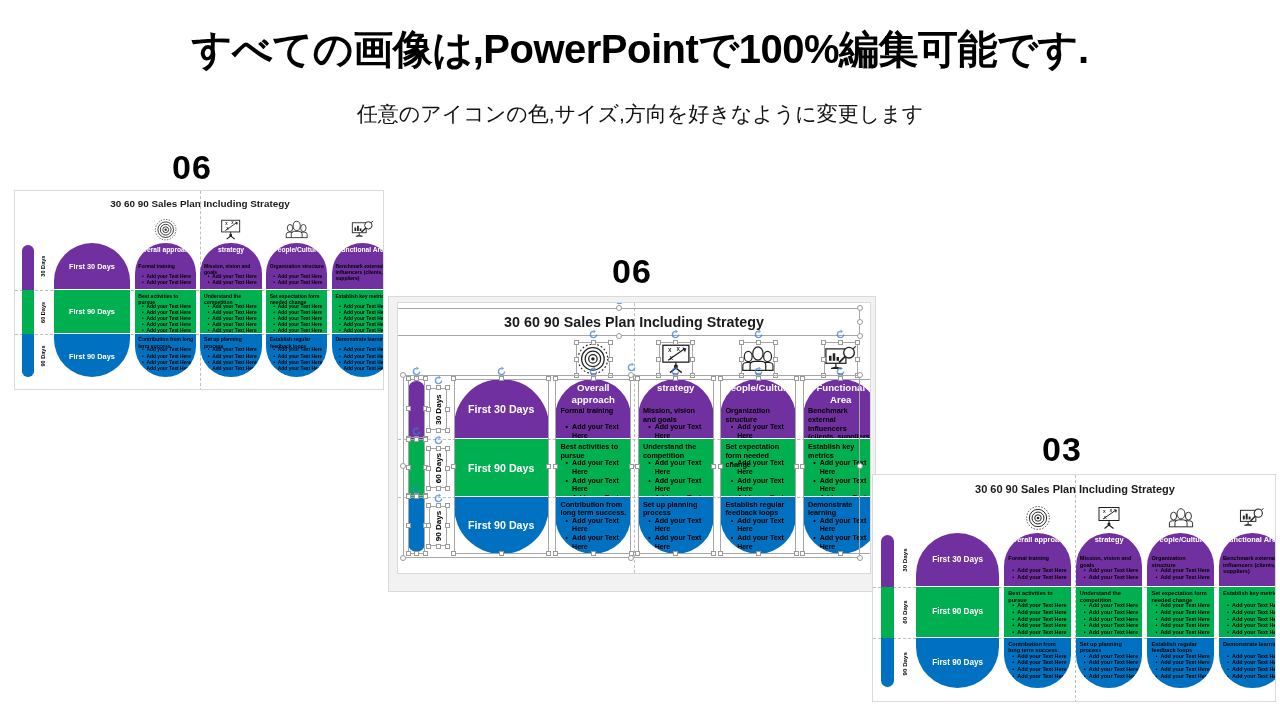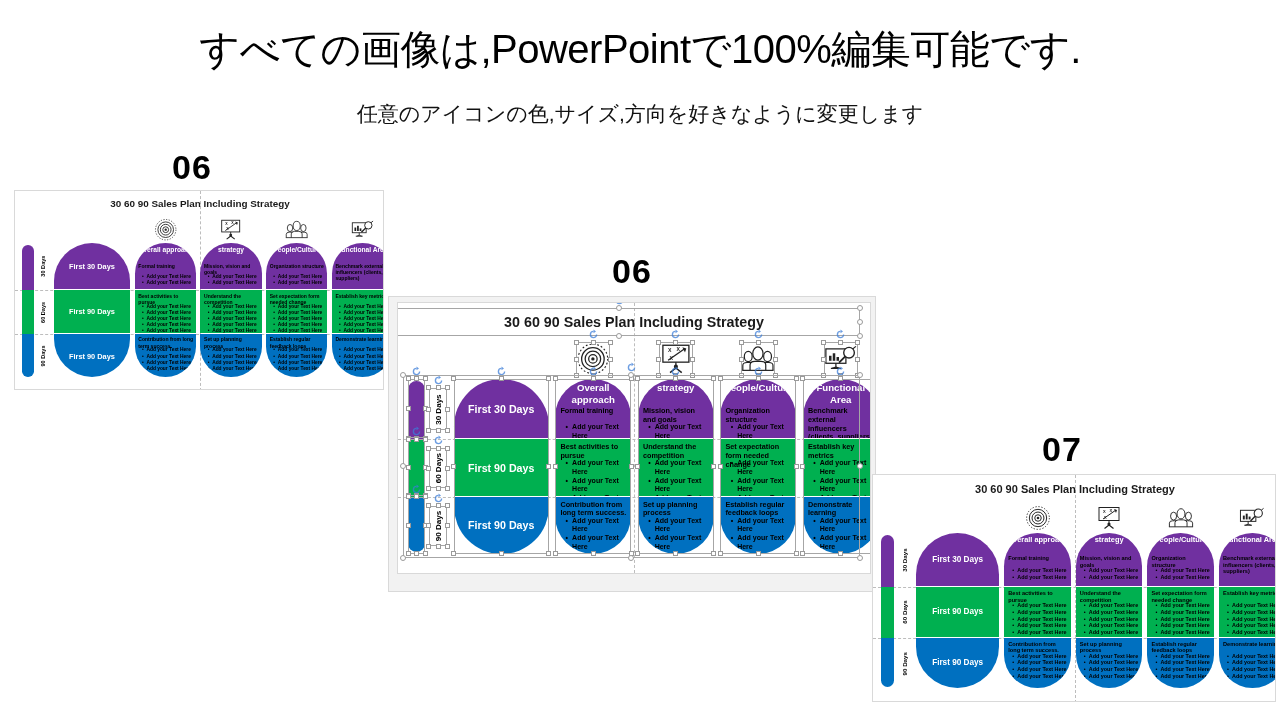--- a/index.html
+++ b/index.html
@@ -4,21 +4,21 @@
 <style>
   html,body{margin:0;padding:0;}
   body{
     width:1280px;height:720px;background:#ffffff;
     font-family:"Liberation Sans","DejaVu Sans",sans-serif;
     overflow:hidden;position:relative;
   }
   
   .title{
     position:absolute;top:22px;left:0;width:1280px;text-align:center;
-    font-size:40px;font-weight:normal;color:#000;letter-spacing:-0.5px;
+    font-size:40px;font-weight:bold;color:#000;letter-spacing:-0.5px;
     white-space:nowrap;
   }
   .subtitle{
     position:absolute;top:100px;left:0;width:1280px;text-align:center;
     font-size:21px;font-weight:normal;color:#111;white-space:nowrap;
   }
   .step-num{
     position:absolute;font-size:34px;font-weight:bold;color:#000;
     letter-spacing:1px;
   }
@@ -72,21 +72,21 @@
   .rot svg{display:block;width:100%;height:100%;}
 </style>
 </head>
 <body>
 
 <div class="title">すべての画像は,PowerPointで100%編集可能です.</div>
 <div class="subtitle">任意のアイコンの色,サイズ,方向を好きなように変更します</div>
 
 <div class="step-num" style="left:172px;top:148px;">06</div>
 <div class="step-num" style="left:612px;top:252px;">06</div>
-<div class="step-num" style="left:1042px;top:430px;">07</div>
+<div class="step-num" style="left:1042px;top:430px;">03</div>
 
 <div id="panel-01" class="panel" style="left:14px;top:190px;width:370px;height:200px;">
     <div class="slide">
       <div class="slide-inner" style="left: 0px; top: 0px; width: 370px; height: 200px; border: none;">
         <div class="guide-v" style="left: 185px;"></div>
         <div class="slide-title" style="top: 7.2px; font-size: 9.9px;">30 60 90 Sales Plan Including Strategy</div>
         <div class="guide-h" style="top: 98.844px;"></div>
         <div class="guide-h" style="top: 142.784px;"></div>
         <div class="daybar" style="left: 7.2px; top: 54px; width: 11.7px; height: 44.844px; background: rgb(112, 48, 160); border-top-left-radius: 5.85px; border-top-right-radius: 5.85px;"></div>
         <div class="daylabel" style="left: 21.6px; top: 52.2px; width: 12.6px; height: 46.644px; font-size: 5.58px;">30 Days</div>

